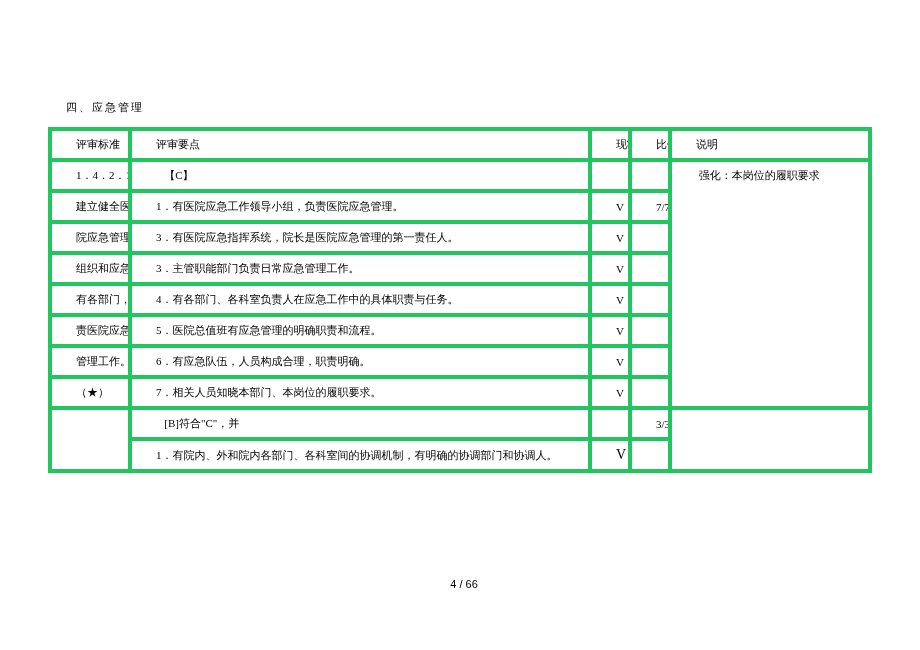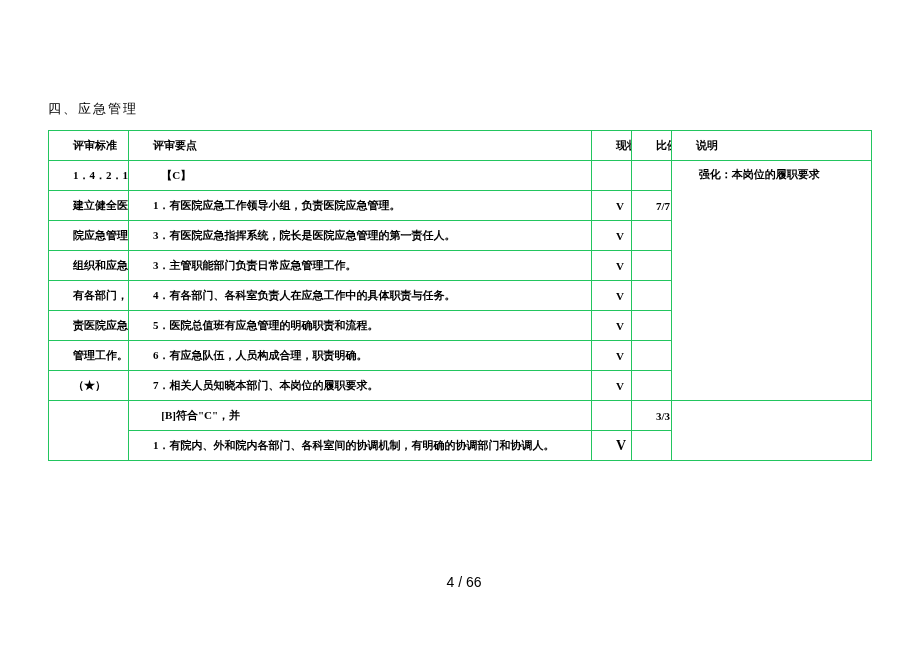--- a/index.html
+++ b/index.html
@@ -9,36 +9,37 @@
       background: #fff;
       font-family: "SimSun", "宋体", serif;
       font-size: 12px;
       color: #000;
       position: relative;
     }
     .content {
       padding: 100px 48px 0 48px;
     }
     .section-title {
-      font-size: 13px;
+      font-size: 11px;
       margin-bottom: 12px;
       letter-spacing: 2px;
+      margin-left: 18px;
     }
     table {
       border-collapse: collapse;
       width: 100%;
       table-layout: fixed;
     }
     td, th {
-      border: 1px solid #22c55e;
+      border: 4px solid #22c55e;
       padding: 6px 24px;
       font-size: 11px;
       text-align: left;
       vertical-align: middle;
-      font-weight: bold;
+      font-weight: normal;
       white-space: nowrap;
       overflow: hidden;
     }
     th {
       height: 30px;
     }
     .col-criteria { width: 80px; }
     .col-points { width: auto; }
     .col-status { width: 40px; text-align: center; }
     .col-ratio { width: 40px; text-align: center; }
@@ -46,21 +47,21 @@
     td.status { text-align: center; }
     td.ratio { text-align: left; }
     .point-row { height: 30px; }
     .big-v { font-size: 14px; }
     .page-footer {
       position: absolute;
       bottom: 60px;
       left: 0;
       right: 0;
       text-align: center;
-      font-size: 14px;
+      font-size: 11px;
       font-family: Arial, sans-serif;
       margin-left: 8px;
     }
   </style>
 </head>
 <body>
 
 <div class="content">
   <div class="section-title">四、应急管理</div>
 

